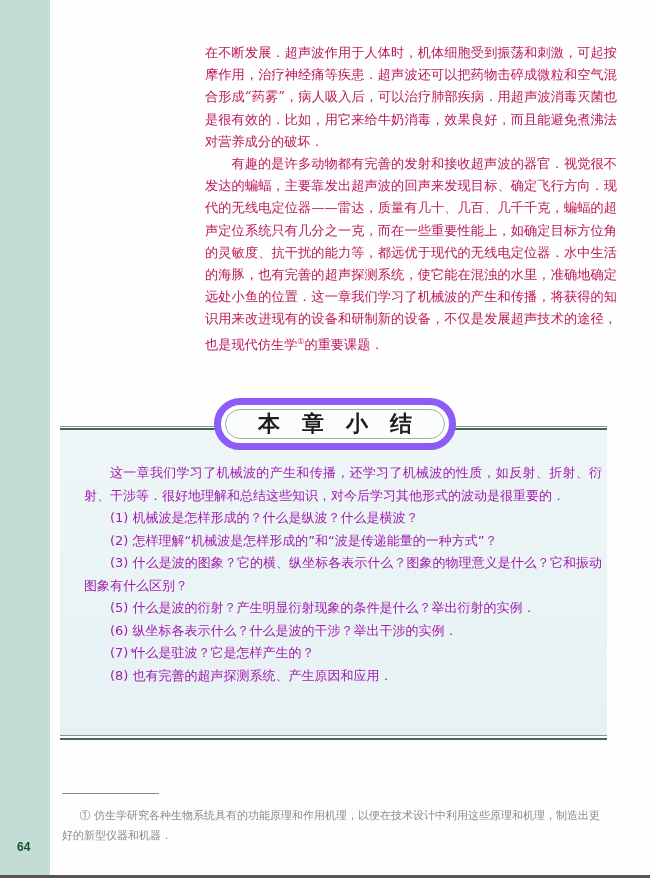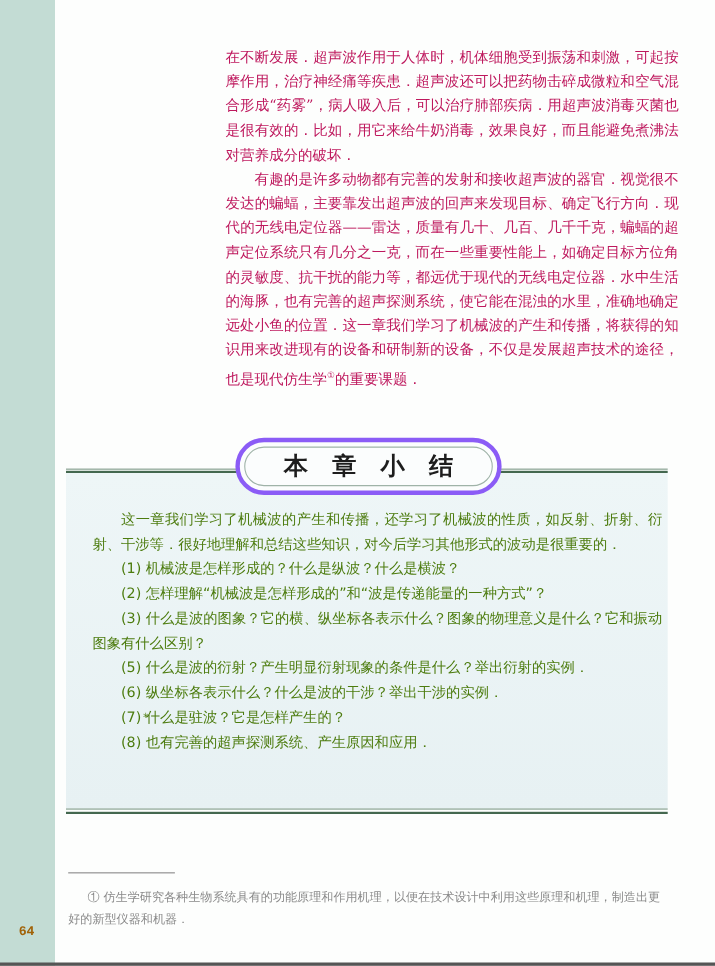--- a/index.html
+++ b/index.html
@@ -11,37 +11,37 @@
        text-align:justify;color:#be185d;}
   .body-text p{margin:0;}
   .indent{text-indent:2em;}
   sup{font-size:8px;}
   .summary-rule-top{position:absolute;left:60px;top:426px;width:547px;height:4px;
        border-top:1px solid #7e9a88;border-bottom:2px solid #44684f;box-sizing:border-box;}
   .summary-box{position:absolute;left:60px;top:430px;width:547px;height:305px;
        background:linear-gradient(180deg,#eef6f7 0%,#e7f1f3 100%);}
   .summary-rule-bottom{position:absolute;left:60px;top:735px;width:547px;height:5px;
        border-top:1px solid #7e9a88;border-bottom:2px solid #44684f;box-sizing:border-box;}
-  .badge{position:absolute;left:214px;top:398px;width:242px;height:52px;border:4px solid #8b5cf6;
+  .badge{position:absolute;left:214px;top:398px;width:242px;height:52px;border:7px solid #8b5cf6;
        border-radius:26px/26px;background:#fbfdfd;box-sizing:border-box;}
   .badge-inner{position:absolute;left:4px;top:4px;right:4px;bottom:4px;border:1px solid #9fb3a8;border-radius:22px;}
   .badge-title{position:absolute;left:0;top:0;width:100%;height:100%;display:flex;align-items:center;
        justify-content:center;font-family:"DejaVu Sans","Liberation Sans",sans-serif;font-weight:bold;
        font-size:22px;letter-spacing:22px;padding-left:22px;box-sizing:border-box;color:#1d1d1d;}
   .summary-text{position:absolute;left:84px;top:462px;width:518px;font-size:13px;line-height:22.5px;
-       color:#4d7c0f;font-family:"DejaVu Sans","Liberation Sans",sans-serif;text-align:justify;}
+       color:#a21caf;font-family:"DejaVu Sans","Liberation Sans",sans-serif;text-align:justify;}
   .summary-text p{margin:0;}
   .q{text-indent:2em;}
   .q-star{position:relative;}
   .q-star .star{position:absolute;left:20px;top:0;font-size:10px;}
   .footnote-rule{position:absolute;left:62px;top:793px;width:97px;height:1px;background:#888;}
   .footnote{position:absolute;left:62px;top:806px;width:548px;font-size:11px;line-height:20px;color:#8a8a8a;}
   .footnote p{margin:0;text-indent:1.6em;}
-  .page-number{position:absolute;left:17px;top:840px;font-family:Liberation Mono, monospace;
-       font-weight:bold;font-size:12px;color:#a16207;}
+  .page-number{position:absolute;left:17px;top:840px;font-family:Liberation Sans, sans-serif;
+       font-weight:bold;font-size:12px;color:#14532d;}
 </style>
 </head>
 <body>
 
 <div class="sidebar"></div>
 
 <div class="body-text">
   <p>在不断发展．超声波作用于人体时，机体细胞受到振荡和刺激，可起按摩作用，治疗神经痛等疾患．超声波还可以把药物击碎成微粒和空气混合形成“药雾”，病人吸入后，可以治疗肺部疾病．用超声波消毒灭菌也是很有效的．比如，用它来给牛奶消毒，效果良好，而且能避免煮沸法对营养成分的破坏．</p>
   <p class="indent"><span>有趣的是许多动物都有完善的发射和接收超声波的器官．视觉很不发达的蝙蝠，主要靠发出超声波的回声来发现目标、确定飞行方向．现代的无线电定位器——雷达，质量有几十、几百、几千千克，蝙蝠的超声定位系统只有几分之一克，而在一些重要性能上，如确定目标方位角的灵敏度、抗干扰的能力等，都远优于现代的无线电定位器．水中生活的海豚，也有完善的超声探测系统，使它能在混浊的水里，准确地确定远处小鱼的位置．这一章我们学习了机械波的产生和传播，将获得的知识用来改进现有的设备和研制新的设备，不仅是发展超声技术的途径，也是现代仿生学</span><sup>①</sup><span>的重要课题．</span></p>
 </div>

